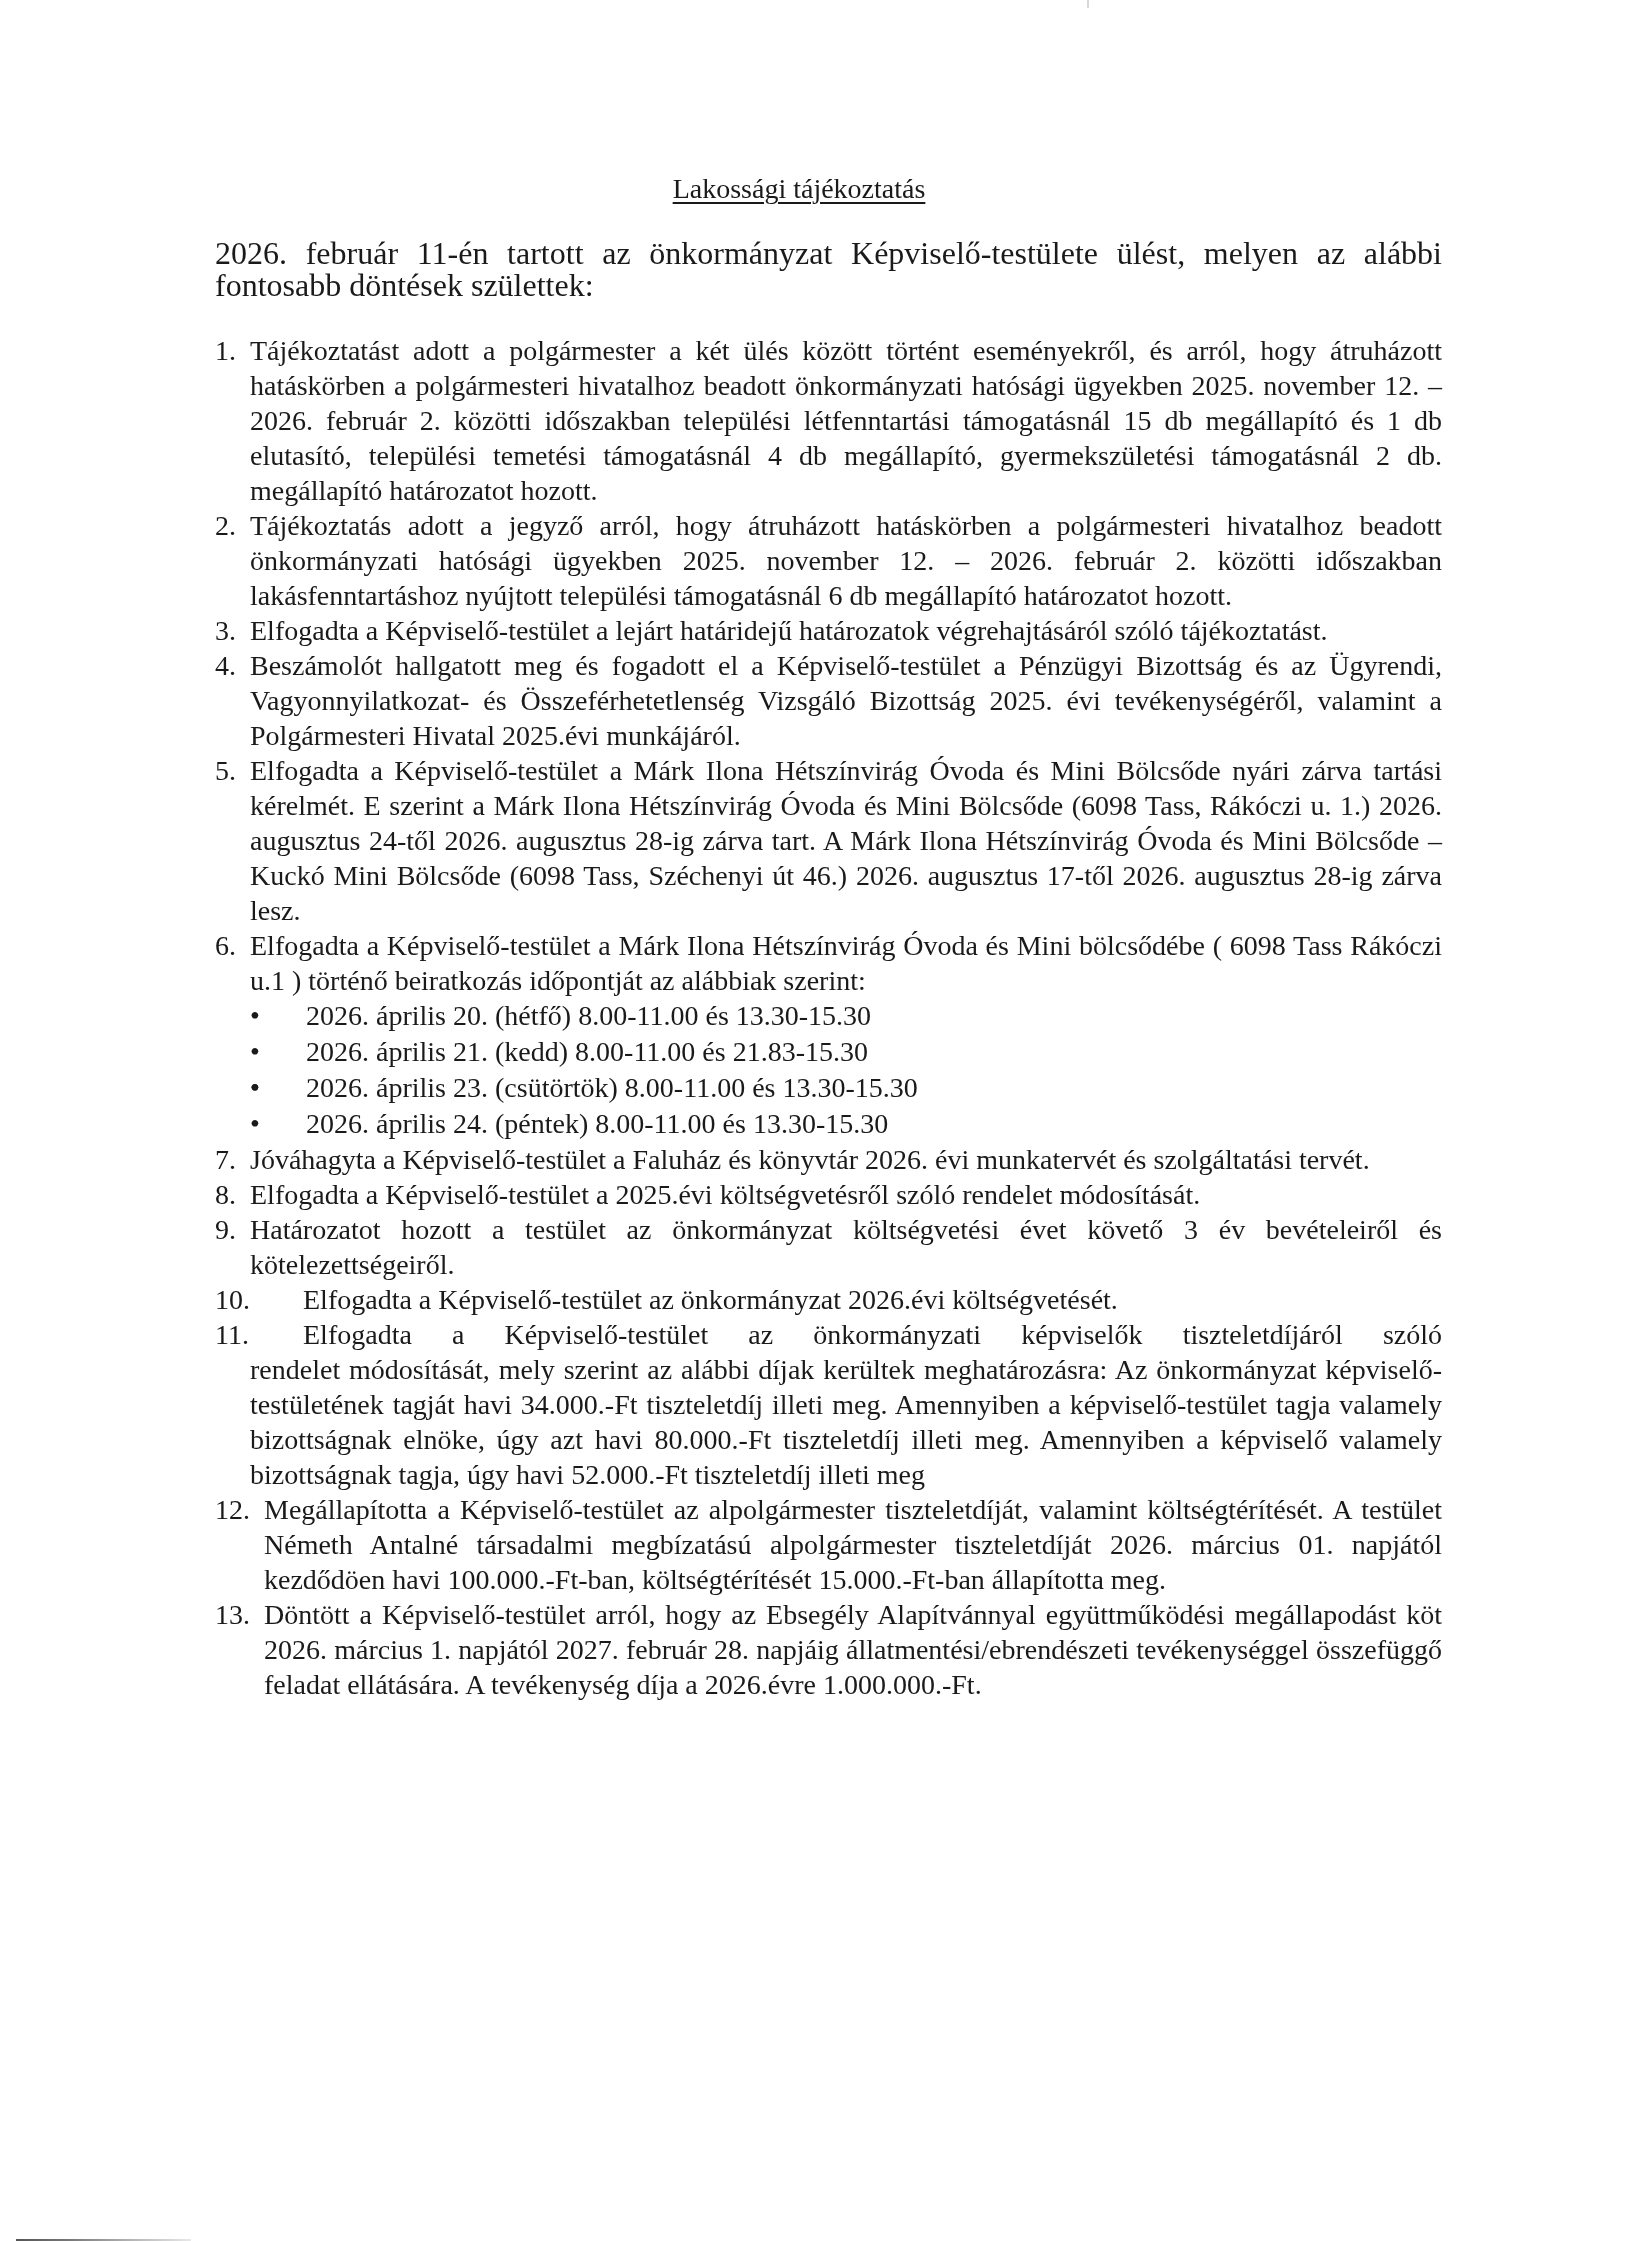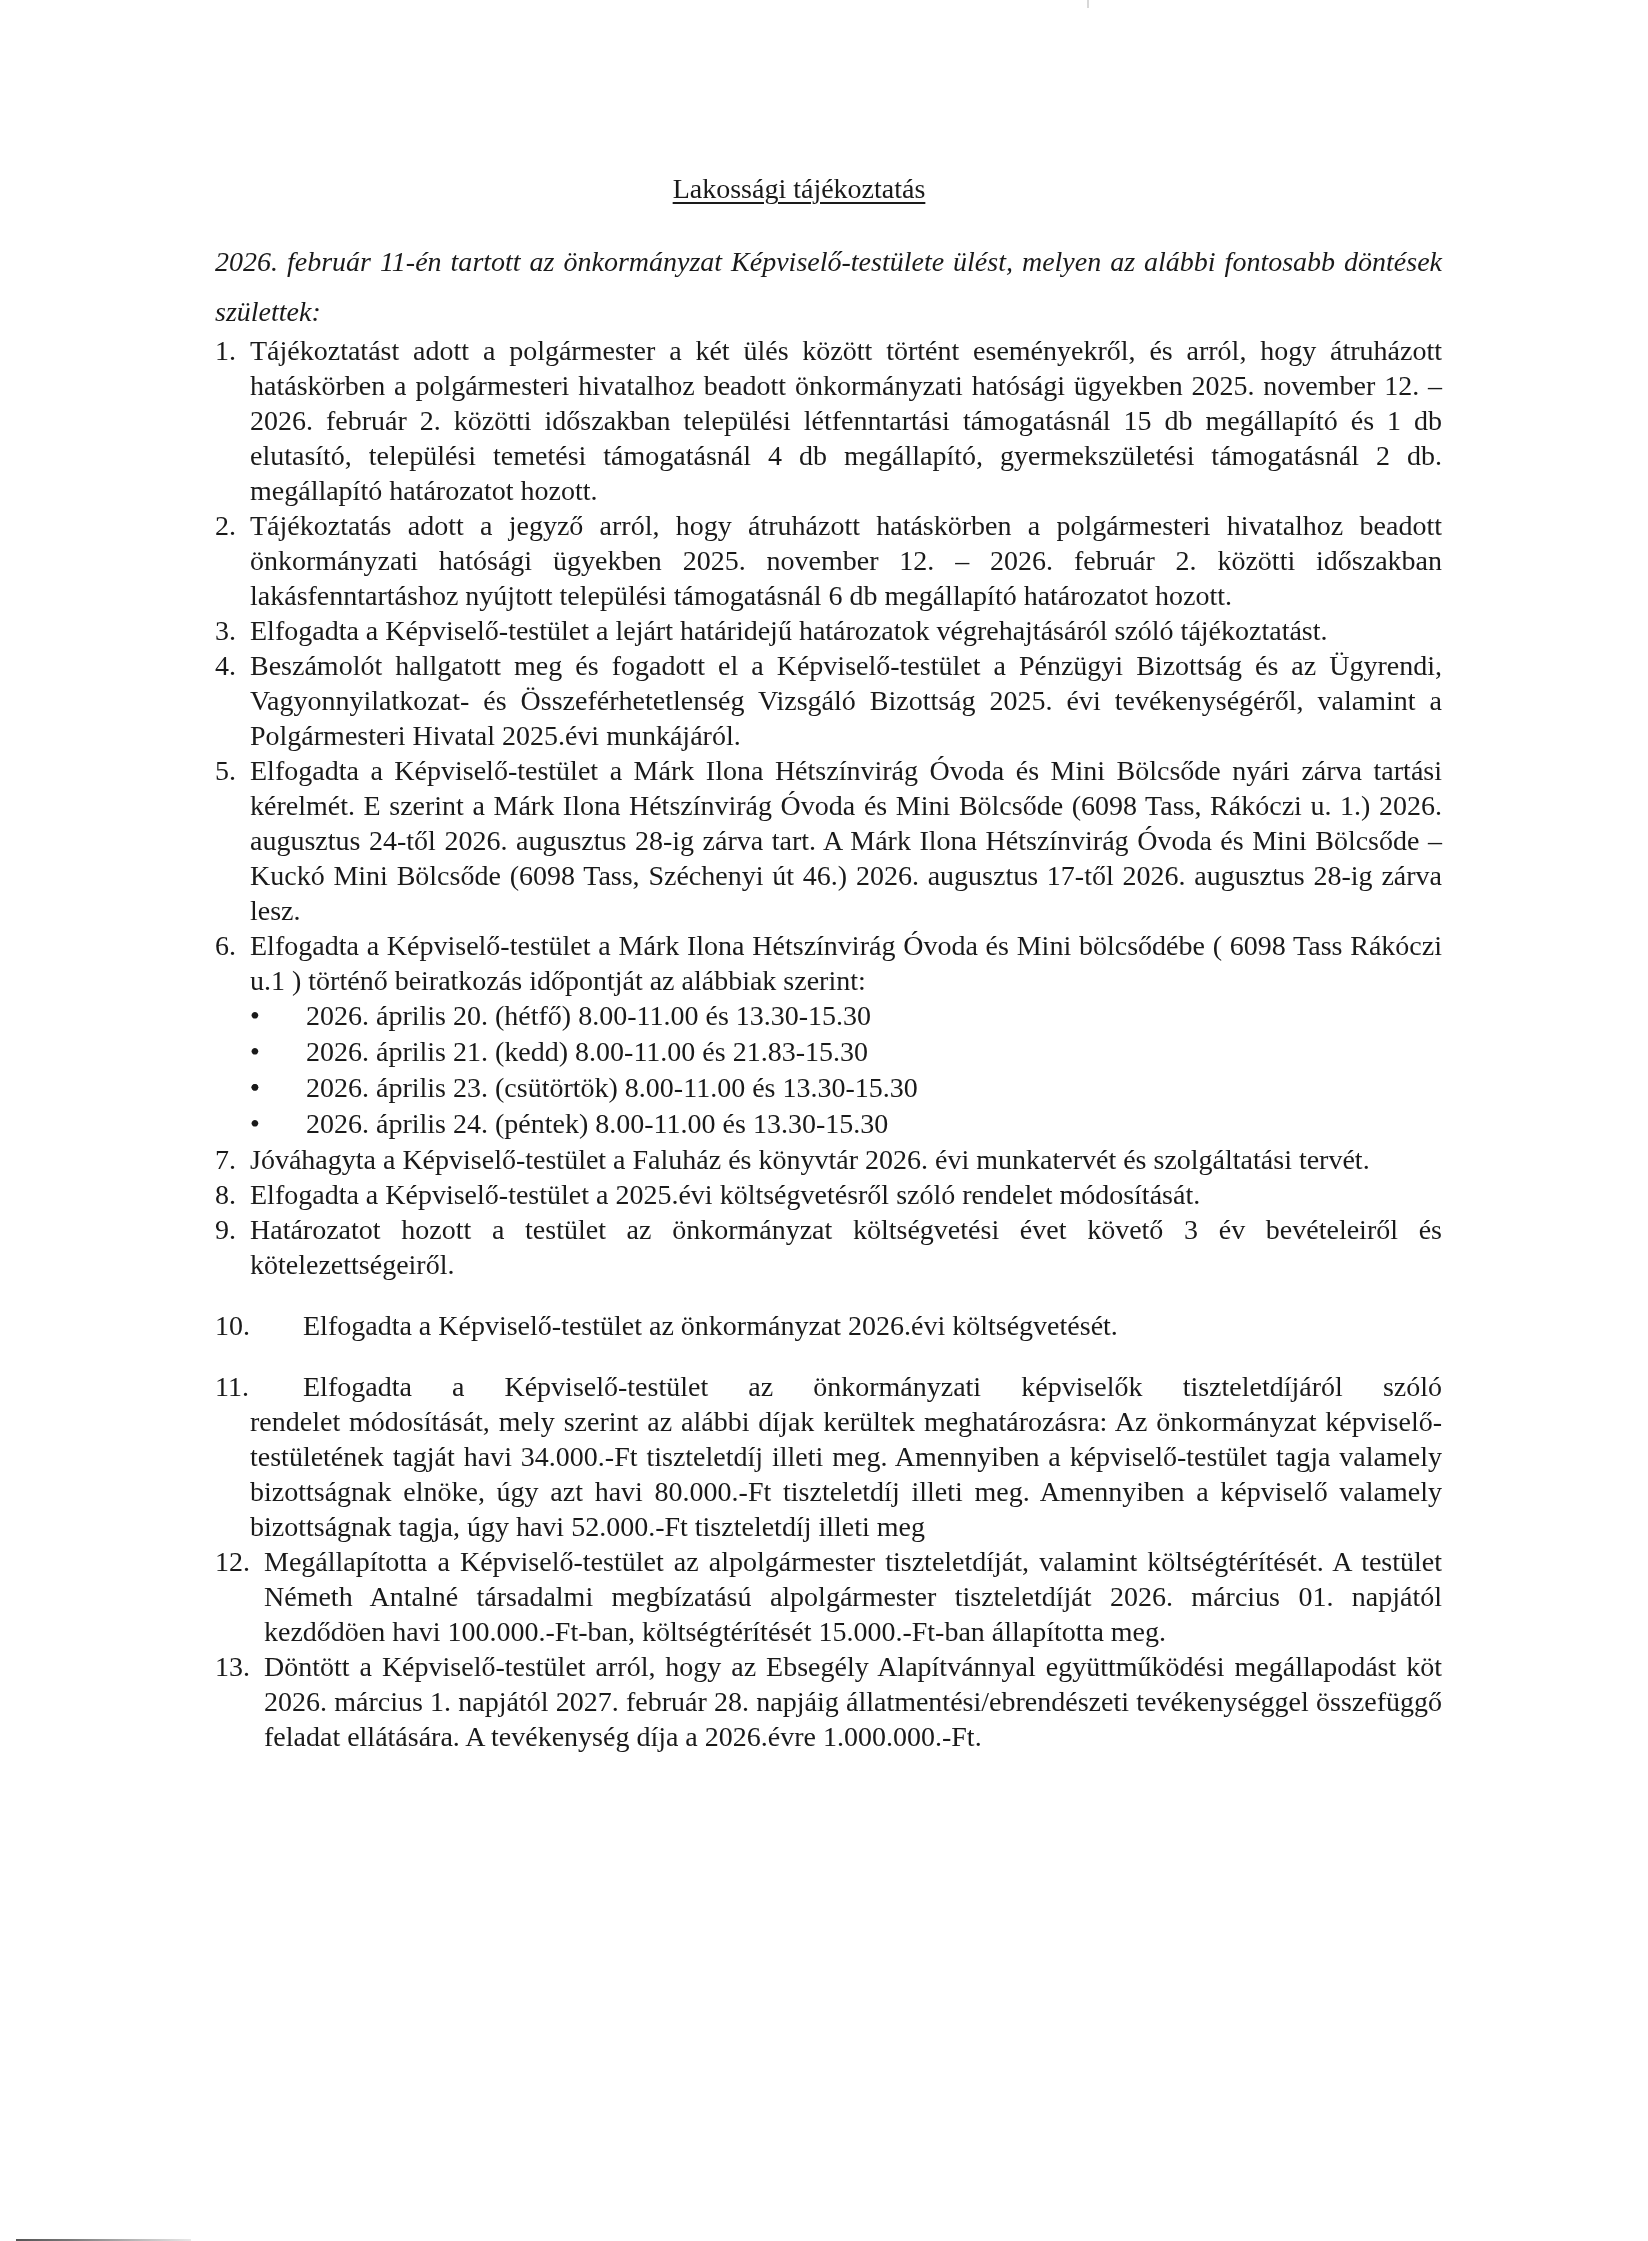--- a/index.html
+++ b/index.html
@@ -45,24 +45,23 @@
     text-underline-offset: 3.9px;
     text-decoration-thickness: 1.5px;
     padding-left: 0;
   }
   .title span { margin-left: 0px; }
   .intro {
     position: absolute;
     top: 237px;
     left: 215px;
     width: 1227px;
-    font-size: 28px;
-    line-height: 50px;
-    text-align: justify;
-    font-style: italic;
+    font-size: 32px;
+    line-height: 32px;
+    text-align: justify;
   }
   .list {
     position: absolute;
     top: 333px;
     left: 215px;
     width: 1227px;
     margin: 0;
     padding: 0;
     list-style: none;
     font-size: 28px;
@@ -73,21 +72,21 @@
     padding-left: 35px;
     text-align: justify;
     margin: 0;
   }
   .item .num {
     position: absolute;
     left: 0;
     top: 0;
   }
   .item.wide { padding-left: 49px; }
-  .item.tab { padding-left: 0; margin-top: 26px; }
+  .item.tab { padding-left: 0; }
   .item.tab .num { position: static; display: inline-block; width: 88px; }
   .bullets {
     list-style: none;
     margin: 0;
     padding: 0;
   }
   .bullet {
     position: relative;
     padding-left: 91px;
     margin: 0;

